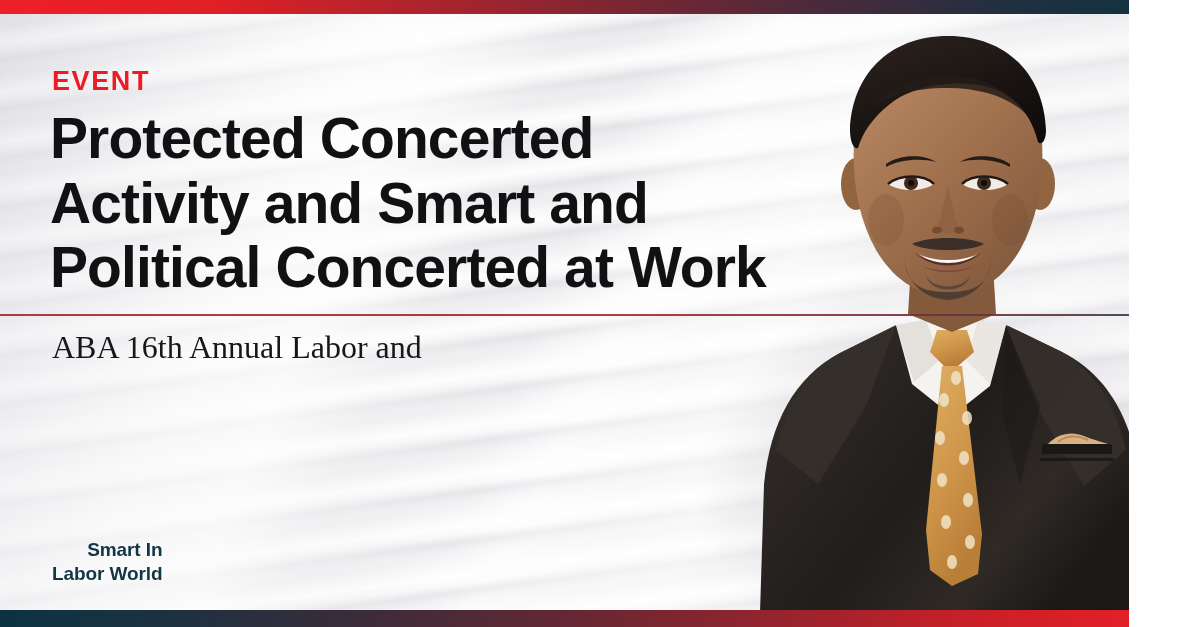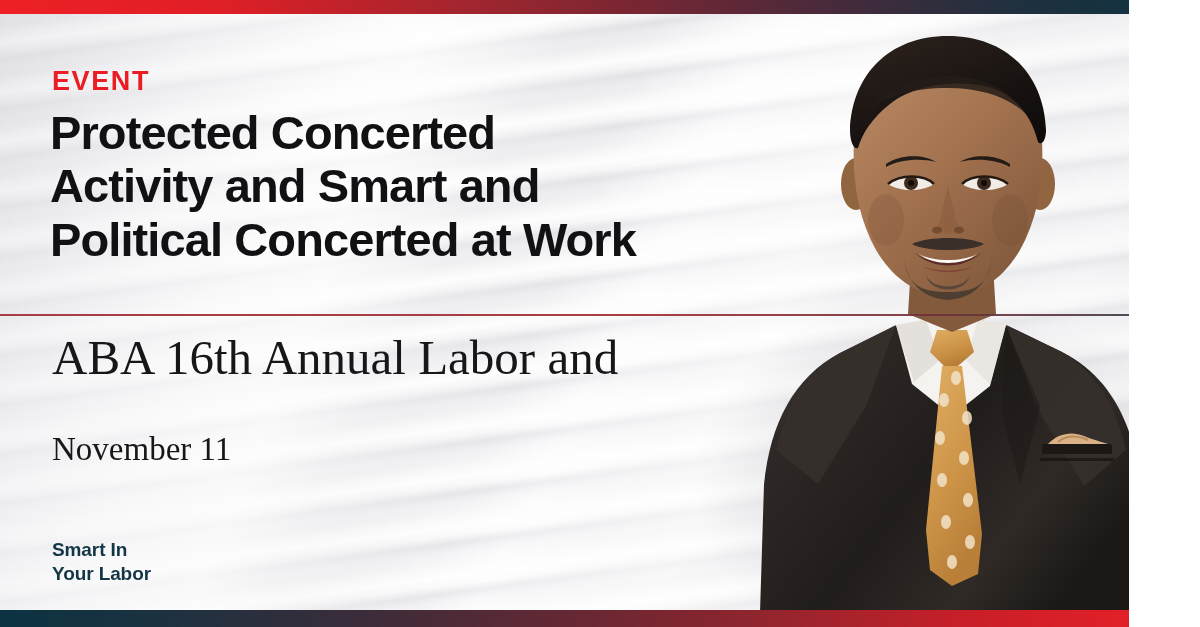--- a/index.html
+++ b/index.html
@@ -124,35 +124,35 @@
     font-weight: 700;
     letter-spacing: 1.6px;
     color: #ec1c24;
     line-height: 1;
   }
   .headline {
     position: absolute;
     top: 106px;
     left: -2px;
     width: 800px;
-    font-size: 47px;
+    font-size: 57px;
     font-weight: 700;
     letter-spacing: -0.9px;
     line-height: 1.135;
     color: #111114;
   }
   .headline .hl-line { display: block; white-space: nowrap; }
 
   .subtitle {
     position: absolute;
     top: 328px;
     left: 0;
     width: 700px;
     font-family: "Liberation Serif", serif;
-    font-size: 49px;
+    font-size: 32px;
     font-weight: 400;
     line-height: 1.22;
     color: #17171a;
   }
   .subtitle .st-line { display: block; white-space: nowrap; }
 
   .date {
     position: absolute;
     top: 430px;
     left: 0;
@@ -167,21 +167,21 @@
   .tagline {
     position: absolute;
     top: 538px;
     left: 0;
     font-size: 19px;
     font-weight: 700;
     line-height: 1.28;
     color: #123645;
     letter-spacing: -0.1px;
   }
-  .tagline .tg-line { display: block; }
+  .tagline .tg-line { display: block; text-align: right; }
 </style>
 </head>
 <body>
 
 <div id="banner">
 
   <div class="bg-base"></div>
   <div class="bg-stripes"></div>
   <div class="bg-sheen"></div>
 
@@ -358,25 +358,24 @@
     <div class="headline">
       <span class="hl-line">Protected Concerted</span>
       <span class="hl-line">Activity and Smart and</span>
       <span class="hl-line">Political Concerted at Work</span>
     </div>
 
     <div class="subtitle">
       <span class="st-line">ABA 16th Annual Labor and</span>
     </div>
 
-    <div class="date">November 11</div>
 
     <div class="tagline">
       <span class="tg-line">Smart In</span>
-      <span class="tg-line">Your Labor</span>
+      <span class="tg-line">Labor World</span>
     </div>
 
   </div>
 
   <div class="bar bar-bottom">
     <svg width="1200" height="17" viewBox="0 0 1200 17" preserveAspectRatio="none">
       <defs>
         <linearGradient id="gradBot" x1="0" y1="0" x2="1" y2="0">
           <stop offset="0%" stop-color="#0b3342"></stop>
           <stop offset="14%" stop-color="#1d3140"></stop>

